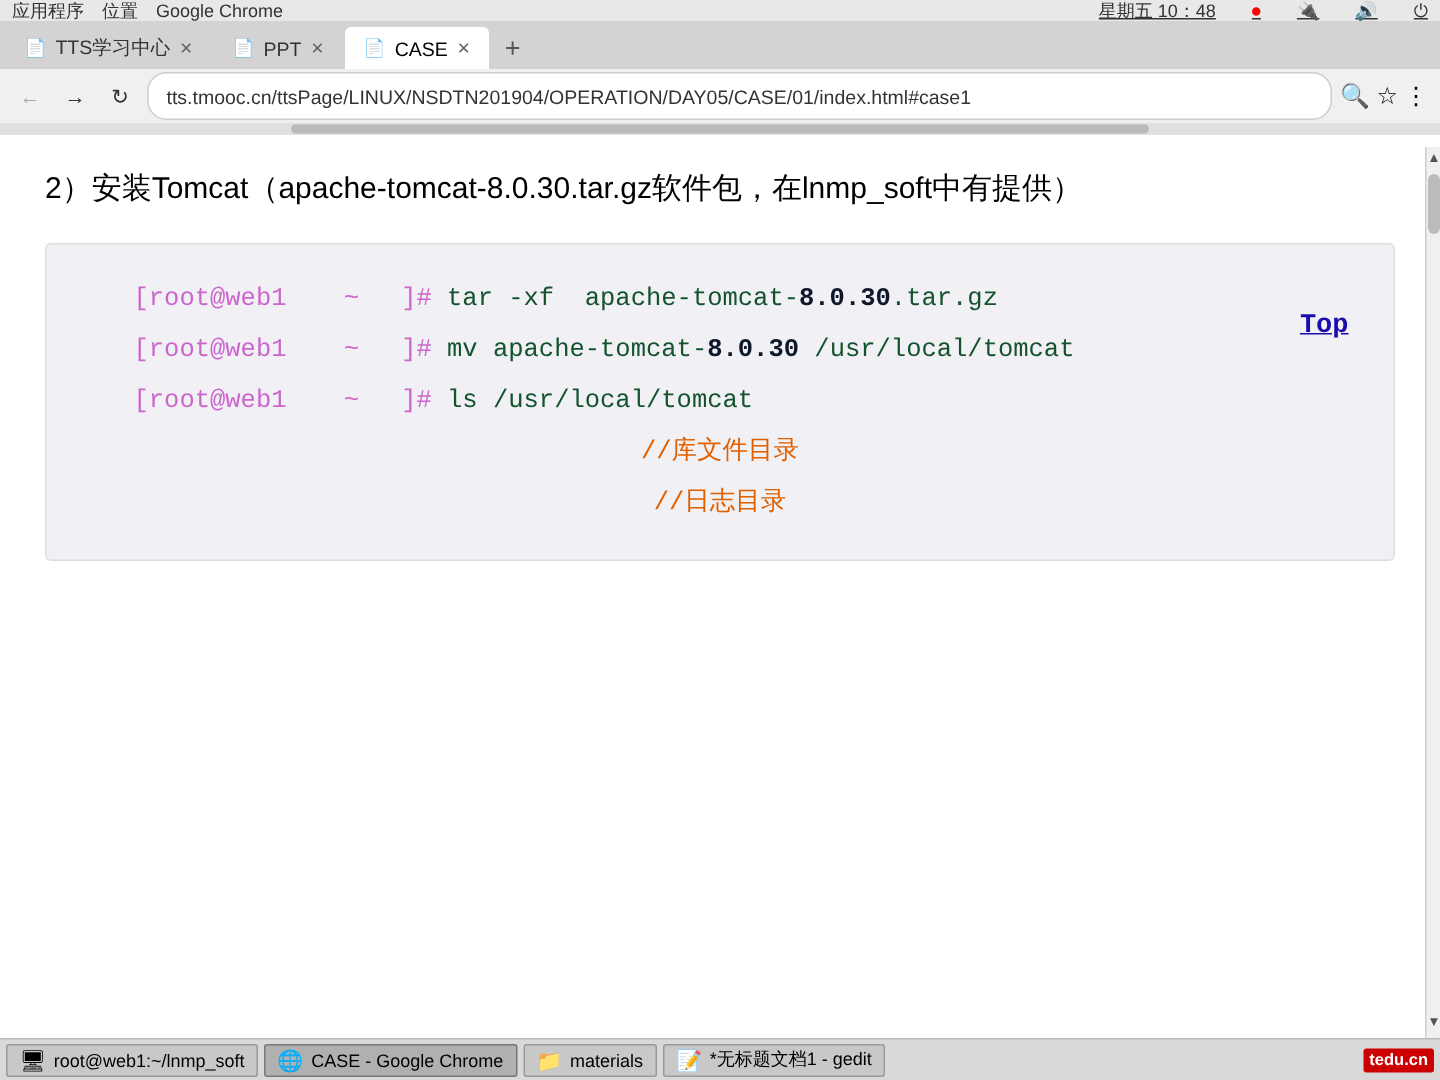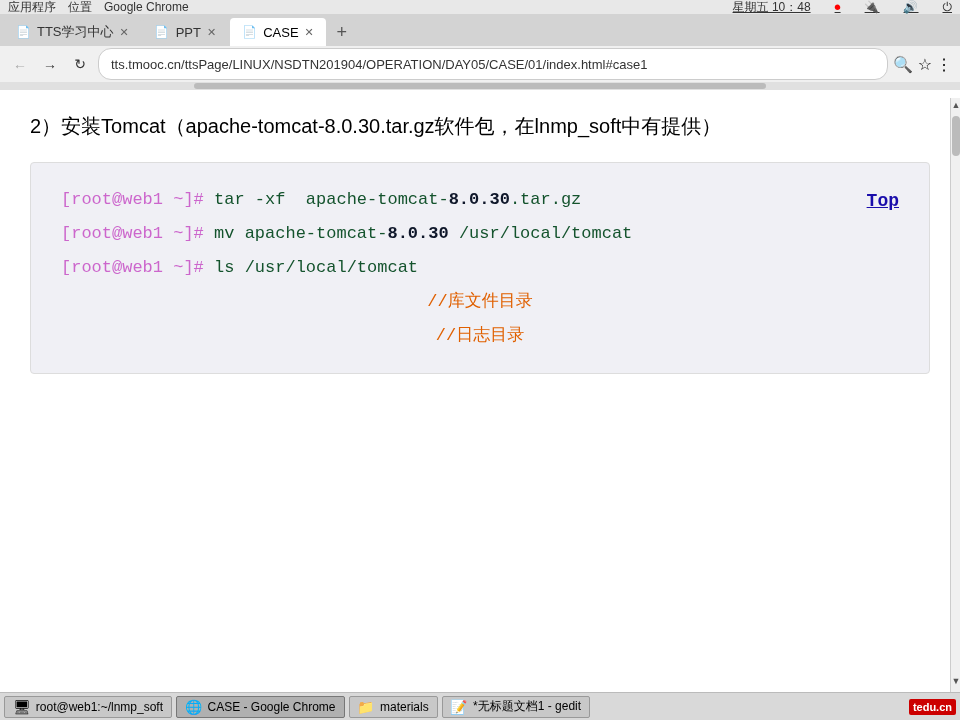--- a/index.html
+++ b/index.html
@@ -126,27 +126,27 @@
       border-radius: 4px;
       padding: 20px 30px;
       margin: 20px 0 0 0;
       font-family: 'Courier New', monospace;
       font-size: 17px;
       line-height: 2;
       position: relative;
     }
 
     .code-line { display: flex; align-items: center; }
-    .cmd-bracket-tilde { color: #cc66cc; }
+    .cmd-bracket-tilde { color: #cc66cc; margin-left: 28px; }
     .cmd-text { color: #14532d; }
     .cmd-version { color: #0f172a; font-weight: bold; }
     .top-link {
       position: absolute;
       right: 30px;
-      top: 20px;
+      top: 36px;
       color: #1a0dab;
       text-decoration: underline;
       font-size: 18px;
       font-weight: bold;
       cursor: pointer;
     }
     .comment-line {
       color: #e06000;
       text-align: center;
       font-size: 17px;

